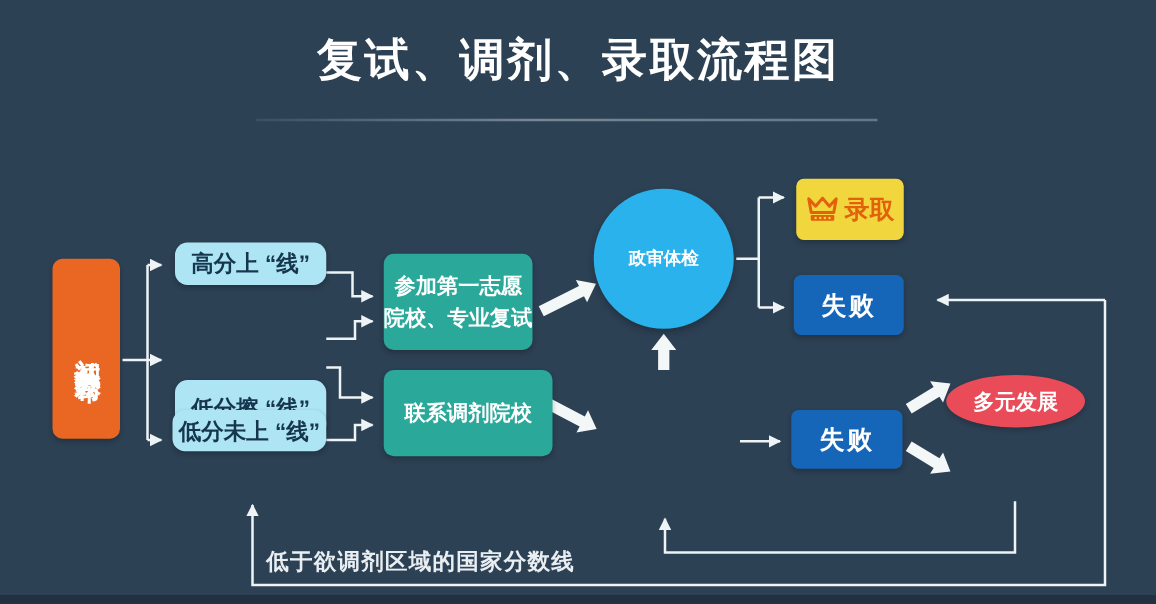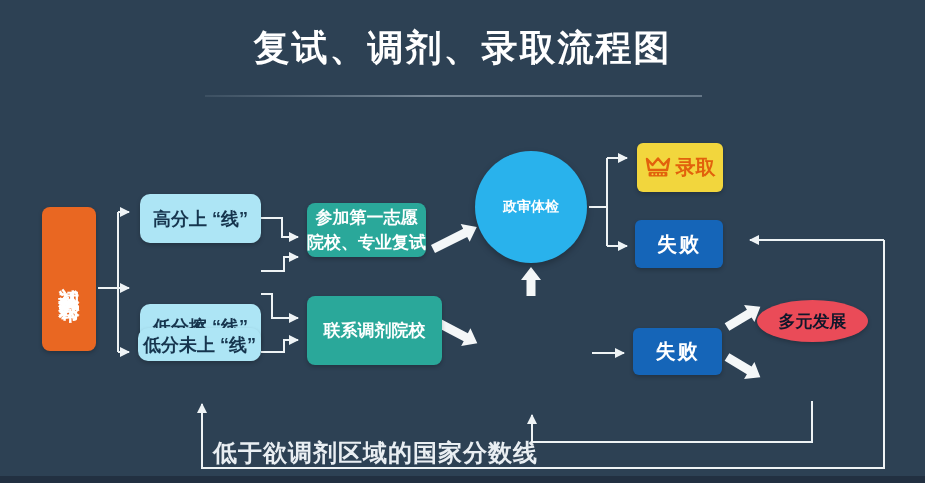--- a/index.html
+++ b/index.html
@@ -24,54 +24,54 @@
   }
   .start{
     left:42px;top:207px;width:54px;height:144px;border-radius:8px;
     background:var(--accent_orange,#e96722);color:#fff;font-size:21px;
     writing-mode:vertical-rl;text-orientation:upright;letter-spacing:3px;
   }
   .lblue{
     background:var(--light_blue,#ade5f5);color:var(--dark_text,#16354e);
     font-size:18px;border-radius:10px;
   }
-  .b-high{left:140px;top:194px;width:121px;height:49px;}
+  .b-high{left:140px;top:194px;width:121px;height:34px;}
   .b-mid {left:140px;top:261px;width:121px;height:46px;margin-top:43px;}
   .b-low {left:138px;top:328px;width:123px;height:33px;}
   .teal{
     background:var(--teal,#2aa89a);color:#fff;font-size:17px;border-radius:8px;
     line-height:1.5;
   }
-  .t-first{left:307px;top:203px;width:119px;height:54px;}
+  .t-first{left:307px;top:203px;width:119px;height:77px;}
   .t-adj  {left:307px;top:296px;width:135px;height:69px;}
   .circle{
     background:var(--cyan,#29b2ec);color:#fff;font-size:14px;border-radius:50%;
     line-height:1.55;box-shadow:0 3px 6px rgba(0,0,0,.25);
   }
   .c-check{left:475px;top:151px;width:112px;height:112px;}
   .c-retest{left:477px;top:297px;width:112px;height:112px;}
   .admit{
     left:637px;top:143px;width:86px;height:49px;border-radius:6px;
     background:var(--yellow,#f2d63d);color:var(--crown_orange,#e2610c);
     font-size:20px;gap:5px;
   }
   .fail{
     background:var(--blue,#1565b8);color:#fff;font-size:20px;border-radius:6px;
     letter-spacing:2px;
   }
   .f-top{left:635px;top:220px;width:88px;height:48px;}
   .f-bot{left:633px;top:328px;width:89px;height:47px;}
   .ellipse{
-    background:var(--red,#ea4b58);color:#0f172a;font-size:17px;border-radius:50%;
+    background:var(--red,#ea4b58);color:#ffffff;font-size:17px;border-radius:50%;
   }
   .e-div{left:757px;top:300px;width:111px;height:42px;}
   .e-re {left:757px;top:359px;width:111px;height:42px;}
   .footnote{
     position:absolute;left:213px;top:437px;color:#e9eef2;
-    font-size:24px;font-weight:600;letter-spacing:1px;
+    font-size:18px;font-weight:600;letter-spacing:1px;
   }
   .bottombar{
     position:absolute;left:0;bottom:0;width:100%;height:7px;
     background:var(--footer,#223041);
   }
   svg.wires{position:absolute;left:0;top:0;z-index:0;}
   .node,.title,.footnote{z-index:1;}
   .crown{width:26px;height:22px;flex:0 0 auto;}
 </style>
 </head>

